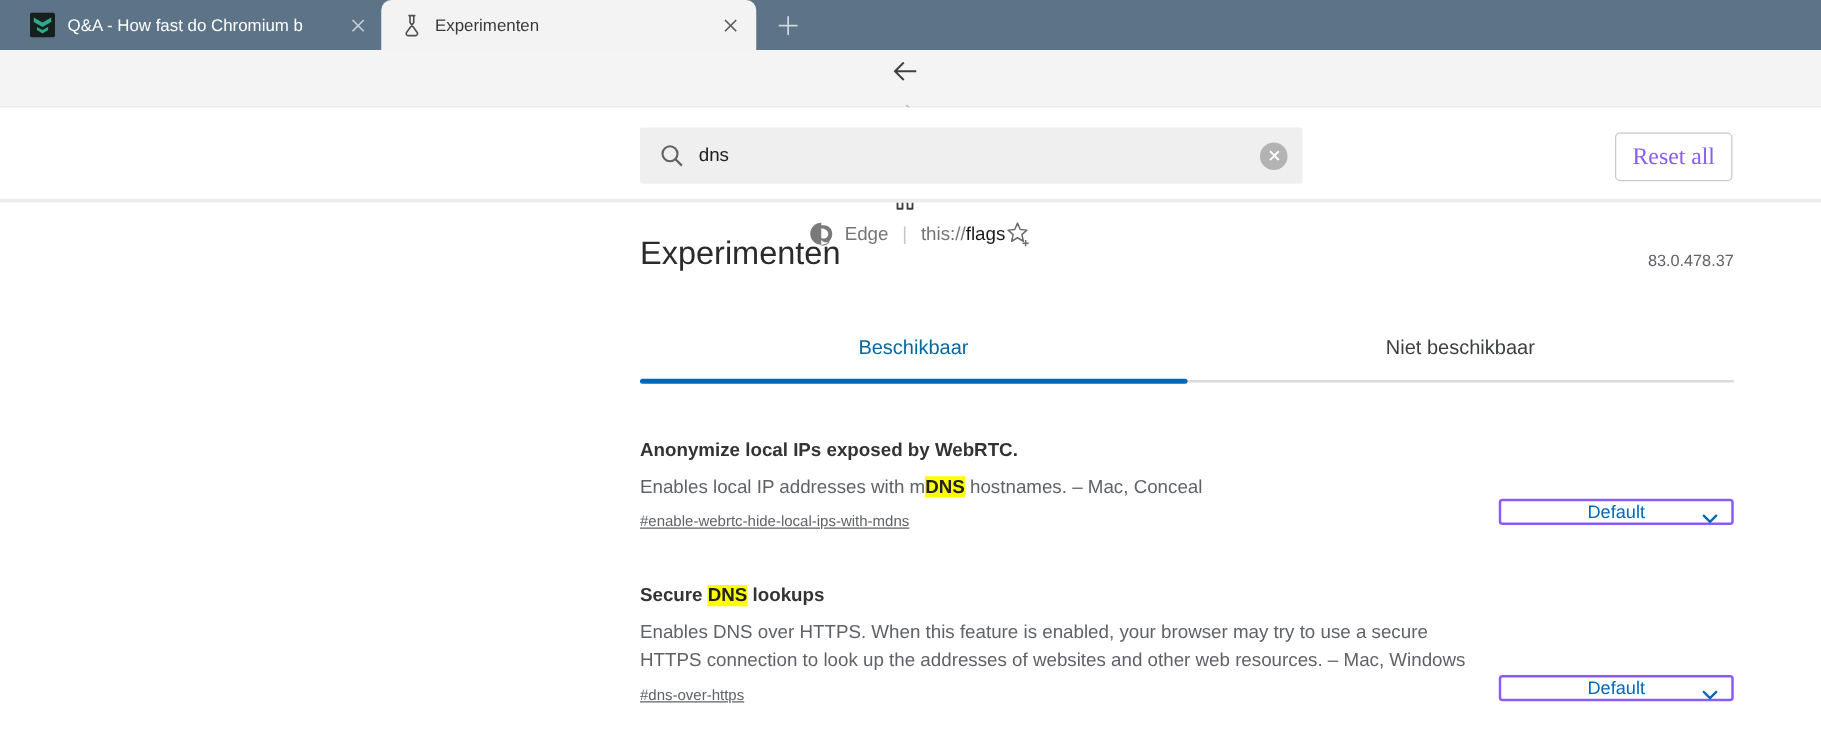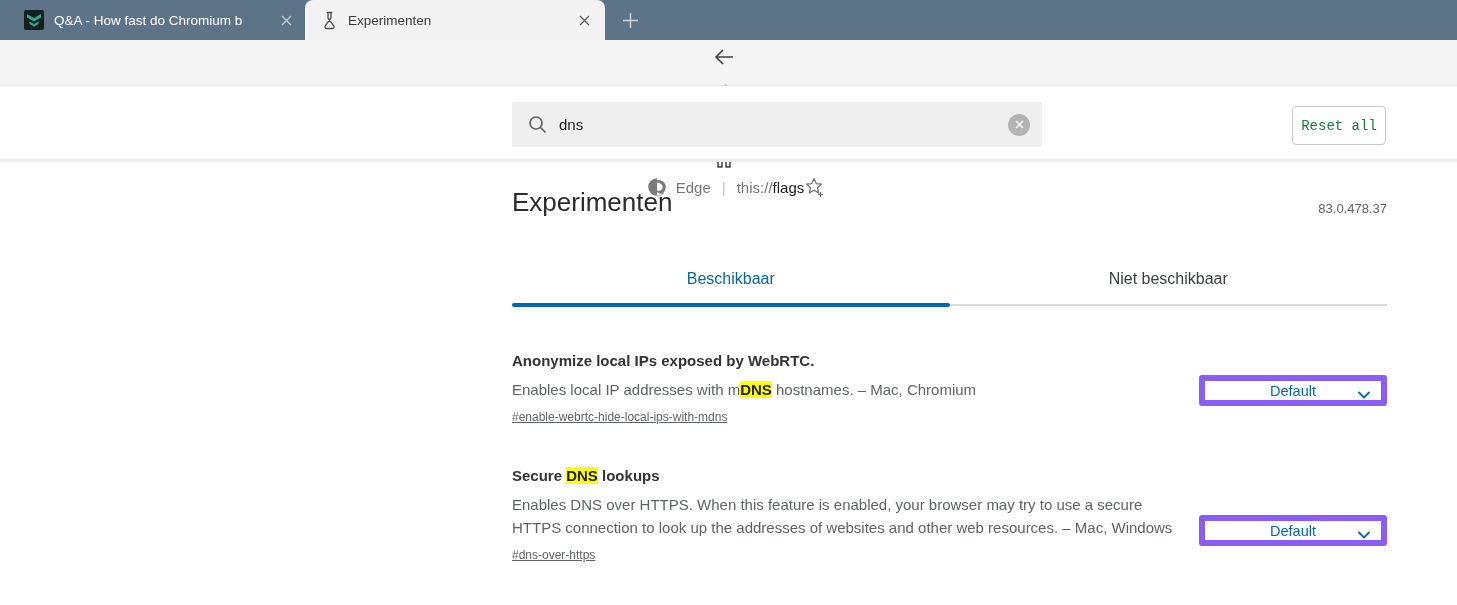--- a/index.html
+++ b/index.html
@@ -35,23 +35,23 @@
 
   
   .searchrow { position:relative; height:76px; background:#fff; border-bottom:3px solid #ececec; }
   .searchbox { position:absolute; left:512px; top:16px; width:530px; height:45px;
     background:#efefef; border-radius:2px; display:flex; align-items:center; padding:0 12px 0 16px; }
   .searchbox input { border:none; outline:none; background:transparent; flex:1;
     font-size:15px; color:#202124; margin-left:12px; font-family:"Liberation Sans", sans-serif; }
   .clearbtn { width:22px; height:22px; border-radius:50%; background:#b3b3b3; display:flex;
     align-items:center; justify-content:center; flex:0 0 auto; }
   .resetbtn { position:absolute; right:71px; top:20px; width:94px; height:39px; background:#fff;
-    border:1px solid #c9c9c9; border-radius:4px; color:#15803d; font-size:14px;
+    border:1px solid #c9c9c9; border-radius:4px; color:#8b5cf6; font-size:19px;
     display:flex; align-items:center; justify-content:center; cursor:pointer;
-    font-family:Liberation Mono, monospace; }
+    font-family:Liberation Serif, serif; }
 
   
   .content { position:relative; margin-left:512px; width:875px; padding-top:25px; }
   .titlerow { position:relative; height:44px; }
   .pagetitle { font-size:26px; font-weight:400; color:#2b2b2b; }
   .version { position:absolute; right:0; top:14px; font-size:13px; color:#5f6368; }
 
   .sectiontabs { position:relative; margin-top:21px; height:54px; display:flex; }
   .sectiontab { width:50%; display:flex; align-items:center; justify-content:center;
     font-size:16px; cursor:pointer; }
@@ -62,23 +62,23 @@
     background:#0067b8; border-radius:2px; }
 
   .flags { margin-top:46px; }
   .flag { position:relative; margin-bottom:42px; }
   .flag-text { width:668px; }
   .flag-title { font-size:15px; font-weight:700; color:#333; }
   .flag-desc { margin-top:9px; font-size:15px; color:#5f6368; line-height:23px; }
   .flag-link { display:inline-block; margin-top:9px; font-size:12px; color:#5f6368;
     text-decoration:underline; }
   .hl { background:#ffff00; color:#202124; font-weight:700; }
-  .dropdown { position:absolute; right:0; width:188px; height:31px; background:#fff;
-    border:6px solid #8b5cf6; border-radius:3px; display:flex; align-items:center;
-    justify-content:center; cursor:pointer; }
+  .dropdown { position:absolute; right:0; width:188px; height:21px; background:#fff;
+    border:2px solid #8b5cf6; border-radius:3px; display:flex; align-items:center;
+    justify-content:center; cursor:pointer;margin-top:24px; }
   .dropdown .dd-label { font-size:14.5px; color:#0067b8; }
   .dropdown .dd-chev { position:absolute; right:10px; top:7px; }
   .flag-0 .dropdown { top:23px; }
   .flag-1 .dropdown { top:48px; }
 </style>
 </head>
 <body>
 
 <div class="tabbar">
   <div class="tab tab-inactive">
@@ -181,21 +181,21 @@
     <div class="sectiontab inactive">Niet beschikbaar</div>
     <div class="tabs-underline"></div>
     <div class="tabs-activebar"></div>
   </div>
 
   <div class="flags">
 
     <div class="flag flag-0">
       <div class="flag-text">
         <div class="flag-title"><span>Anonymize local IPs exposed by WebRTC.</span></div>
-        <div class="flag-desc"><span>Enables local IP addresses with m</span><span class="hl">DNS</span><span> hostnames. – Mac, Chromium</span></div>
+        <div class="flag-desc"><span>Enables local IP addresses with m</span><span class="hl">DNS</span><span> hostnames. – Mac, Conceal</span></div>
         <a class="flag-link">#enable-webrtc-hide-local-ips-with-mdns</a>
       </div>
       <div class="dropdown">
         <span class="dd-label">Default</span>
         <svg class="dd-chev" width="14" height="14" viewBox="0 0 14 14">
           <path d="M2 4.5 L7 9.5 L12 4.5" fill="none" stroke="#0067b8" stroke-width="1.8" stroke-linecap="round"></path>
         </svg>
       </div>
     </div>
 

